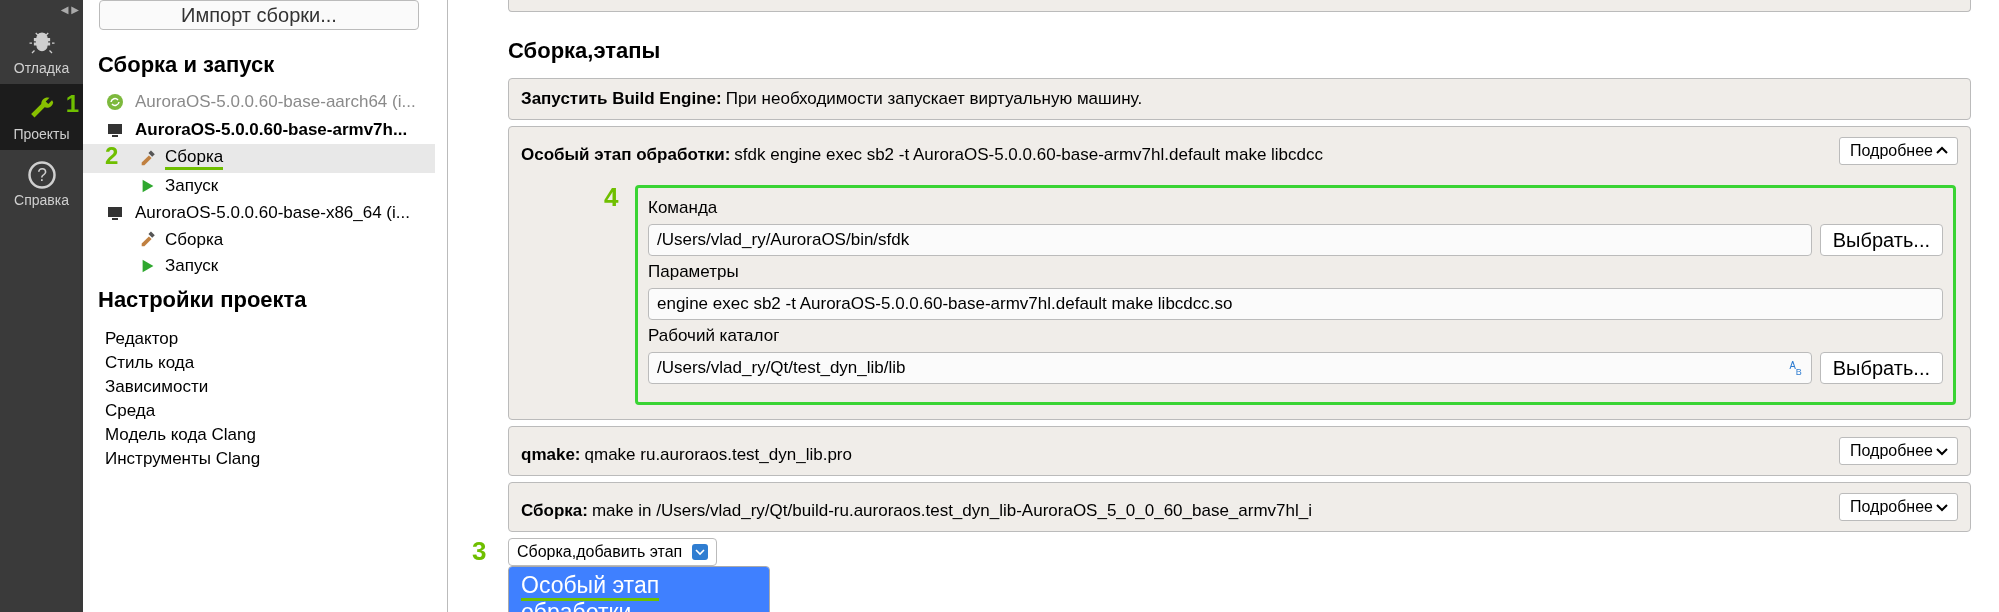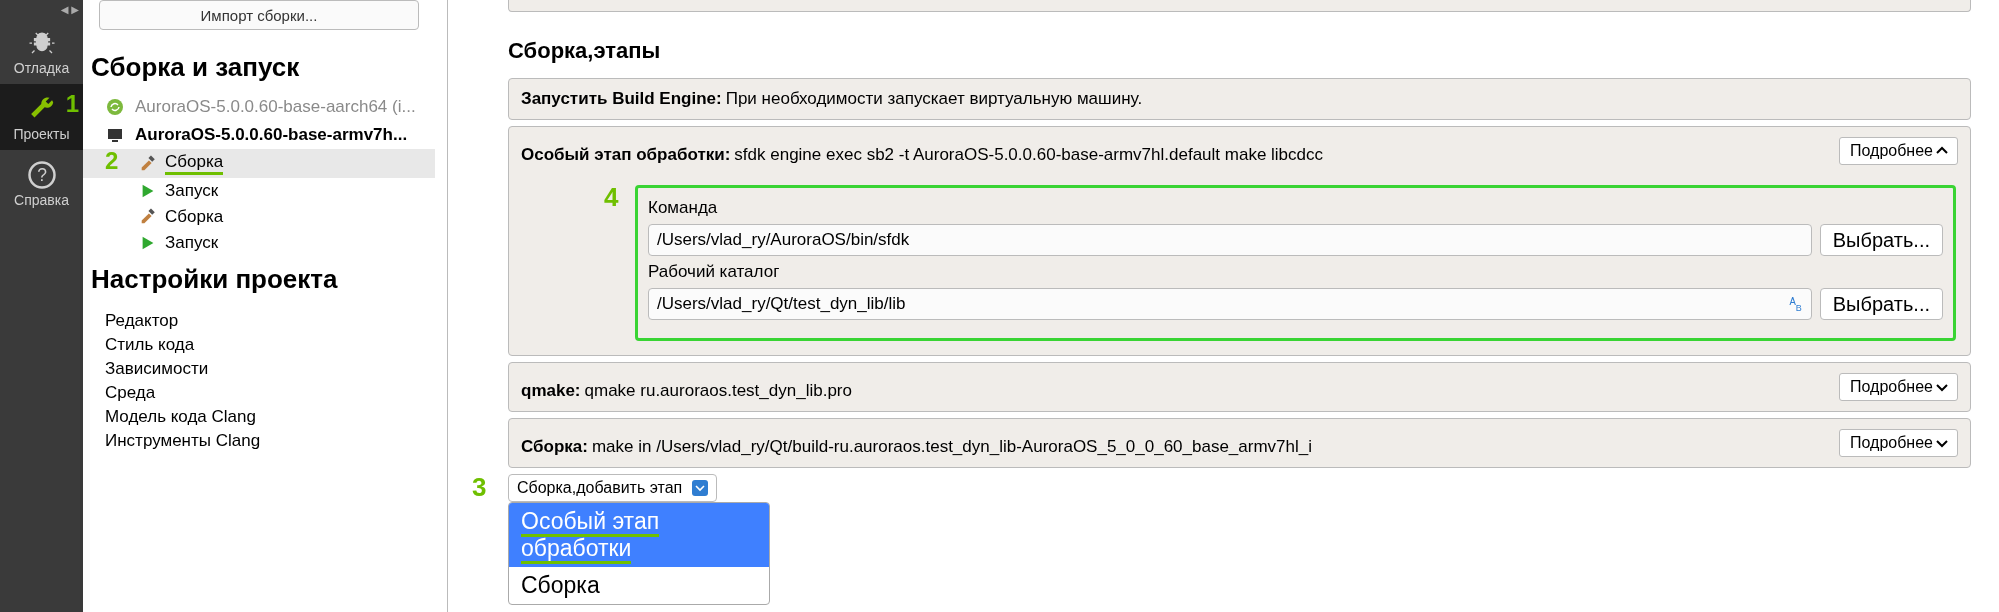--- a/index.html
+++ b/index.html
@@ -63,28 +63,28 @@
       overflow-y: auto;
     }
     .sidebar-inner { padding: 0 12px 0 0; }
     .import-btn-row { padding: 0 16px 14px 16px; }
     .import-btn {
       width: 100%;
       height: 30px;
       border: 1px solid #bbb;
       border-radius: 4px;
       background: #fafafa;
-      font-size: 15px;
+      font-size: 20px;
       color: #333;
       cursor: pointer;
     }
     .side-h1 {
-      font-size: 26px;
-      font-weight: 700;
-      padding: 8px 16px 10px 8px;
+      font-size: 22px;
+      font-weight: 700;
+      padding: 8px 16px 10px 15px;
     }
     .kit-row {
       display: flex;
       align-items: center;
       gap: 10px;
       padding: 4px 10px 4px 22px;
       font-size: 17px;
       white-space: nowrap;
       overflow: hidden;
       text-overflow: ellipsis;
@@ -341,20 +341,27 @@
           <span class="green-under">Сборка</span>
         </div>
       </div>
       <div class="sub-row">
         <svg width="18" height="18" viewBox="0 0 20 20">
             <path fill="#2fa82f" d="M4 3l12 7-12 7z"></path>
           </svg>
         <span>Запуск</span>
       </div>
 
+      <div class="kit-row">
+        <svg class="dev-ico" viewBox="0 0 20 20">
+            <rect x="3" y="4" width="14" height="10" fill="#333"></rect>
+            <rect x="7" y="15" width="6" height="2" fill="#333"></rect>
+          </svg>
+        <span>AuroraOS-5.0.0.60-base-x86_64 (i...</span>
+      </div>
       <div class="sub-row">
         <svg width="18" height="18" viewBox="0 0 20 20">
             <path fill="#c08040" d="M3 14l8-8 3 3-8 8H3v-3z"></path>
             <rect x="11" y="2" width="6" height="4" fill="#555" transform="rotate(45 14 4)"></rect>
           </svg>
         <span>Сборка</span>
       </div>
       <div class="sub-row">
         <svg width="18" height="18" viewBox="0 0 20 20">
             <path fill="#2fa82f" d="M4 3l12 7-12 7z"></path>
@@ -401,20 +408,26 @@
           <span class="marker4">4</span>
 
           <div class="frow-wrap">
             <span class="flabel">Команда</span>
             <div class="frow">
               <input class="tinput" value="/Users/vlad_ry/AuroraOS/bin/sfdk" style="">
               <button class="btn-choose">Выбрать...</button>
             </div>
           </div>
 
+          <div class="frow-wrap">
+            <span class="flabel">Параметры</span>
+            <div class="frow">
+              <input class="tinput" value="engine exec sb2 -t AuroraOS-5.0.0.60-base-armv7hl.default make libcdcc.so" style="">
+            </div>
+          </div>
 
           <div class="frow-wrap">
             <span class="flabel">Рабочий каталог</span>
             <div class="frow">
               <div style="flex:1;position:relative">
                 <input class="tinput" style="width: 100%;" value="/Users/vlad_ry/Qt/test_dyn_lib/lib">
                 <span class="suffix-ic">ᴬ<sub style="font-size:9px">B</sub></span>
               </div>
               <button class="btn-choose">Выбрать...</button>
             </div>

